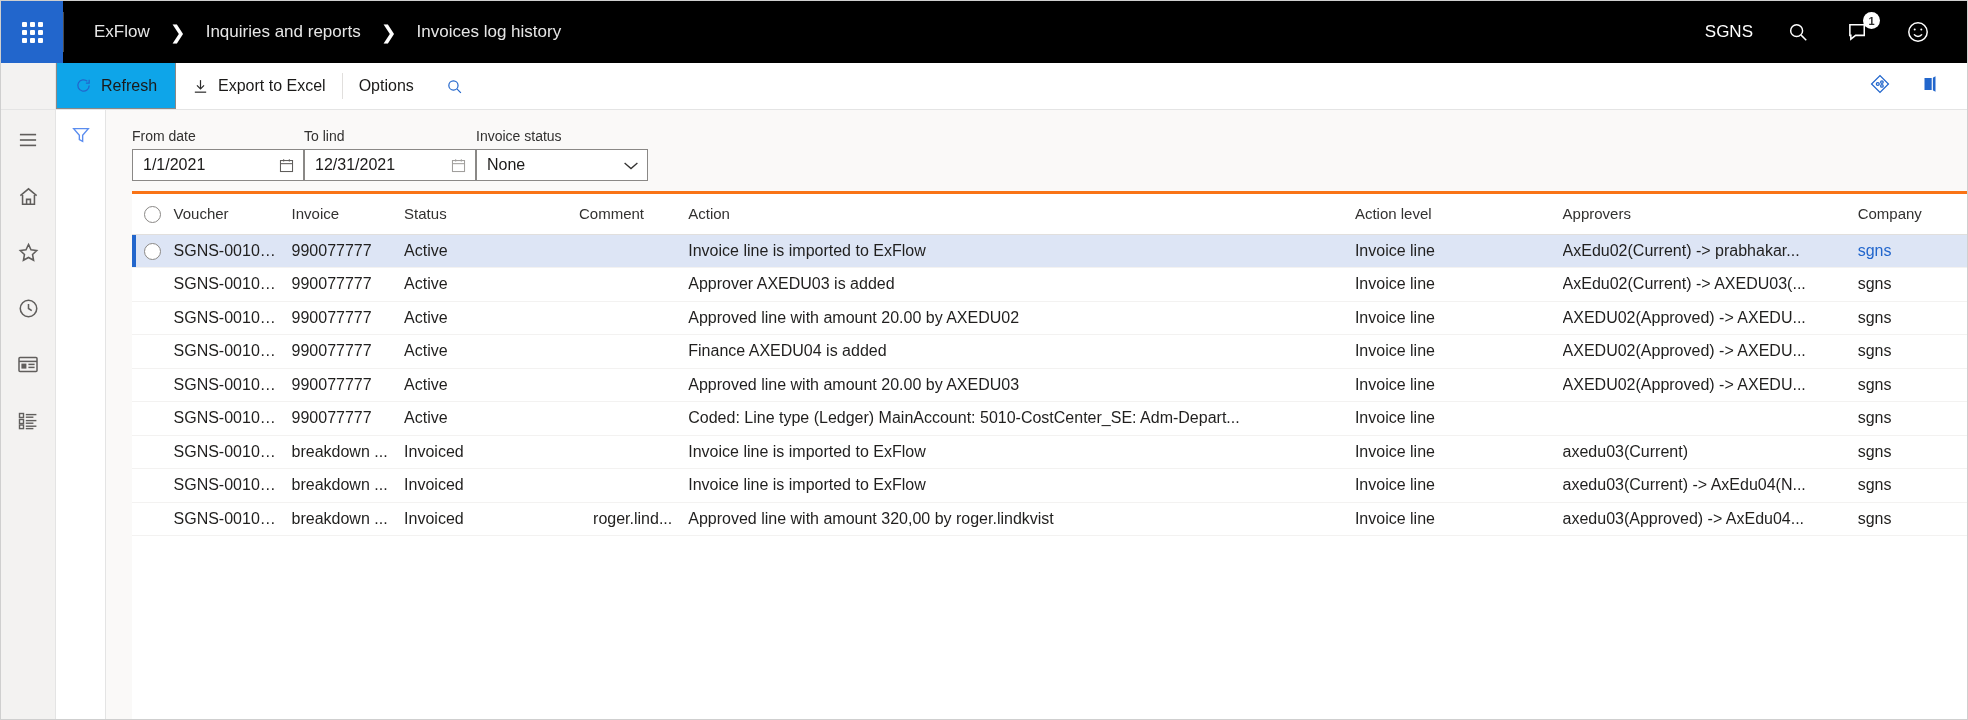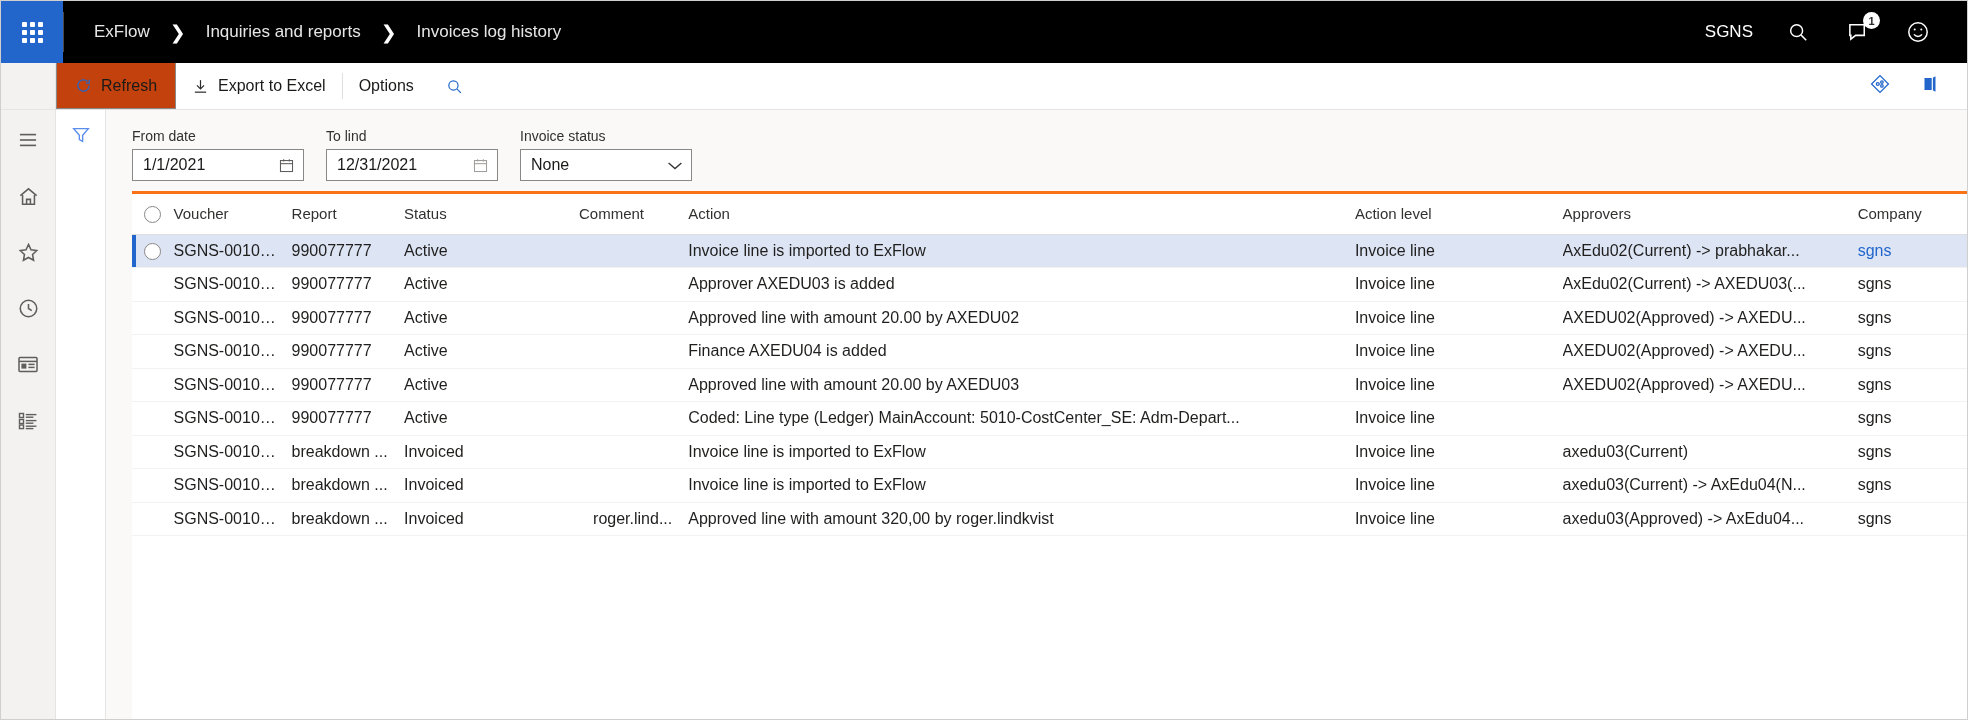--- a/index.html
+++ b/index.html
@@ -111,21 +111,21 @@
     gap: 9px;
     padding: 0 16px;
     font-size: 16px;
     color: #1b1a19;
     cursor: default;
     white-space: nowrap;
   }
   .cmd-btn.refresh {
     border: 1px solid #8a8886;
     border-top: none;
-    background: #c2410c;
+    background: #0ea5e9;
     margin-left: 0;
     padding: 0 18px;
   }
   .cmd-sep {
     width: 1px;
     background: #e1dfdd;
     margin: 10px 0;
   }
   .cmd-icon { color: #2b579a; display:flex; align-items:center; }
   .cmdbar-right {
@@ -180,21 +180,20 @@
     color: #1b1a19;
     display: flex;
     align-items: center;
     gap: 10px;
     margin-top: 6px;
   }
   .title-chev { font-size: 17px; font-weight: normal; color: #1b1a19; }
 
   .filters {
     display: flex;
-    gap: 22px;
     padding: 18px 0 10px 26px;
   }
   .field { display: flex; flex-direction: column; }
   .field-label { font-size: 14px; color: #323130; margin-bottom: 5px; }
   .field-box {
     height: 32px;
     border: 1px solid #8a8886;
     background: #ffffff;
     display: flex;
     align-items: center;
@@ -496,21 +495,21 @@
             <col class="col-level">
             <col class="col-appr">
             <col class="col-comp">
         </colgroup>
         <thead>
           <tr>
             <th>
               <span class="radio" style="display:inline-block;vertical-align:middle;"></span>
             </th>
             <th>Voucher</th>
-            <th>Report</th>
+            <th>Invoice</th>
             <th>Status</th>
             <th>Comment</th>
             <th>Action</th>
             <th>Action level</th>
             <th>Approvers</th>
             <th>Company</th>
           </tr>
         </thead>
         <tbody id="grid-body">
             <tr class="selected">

